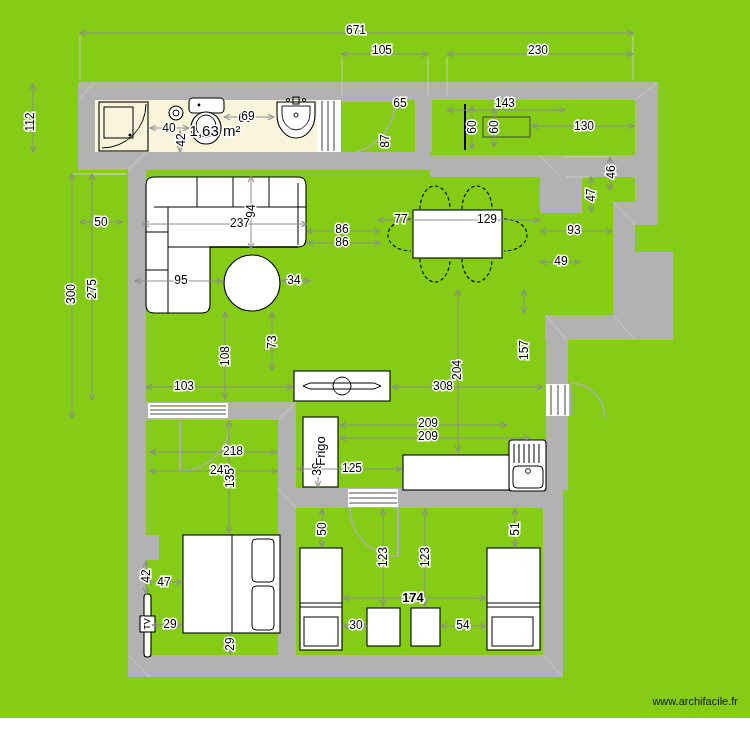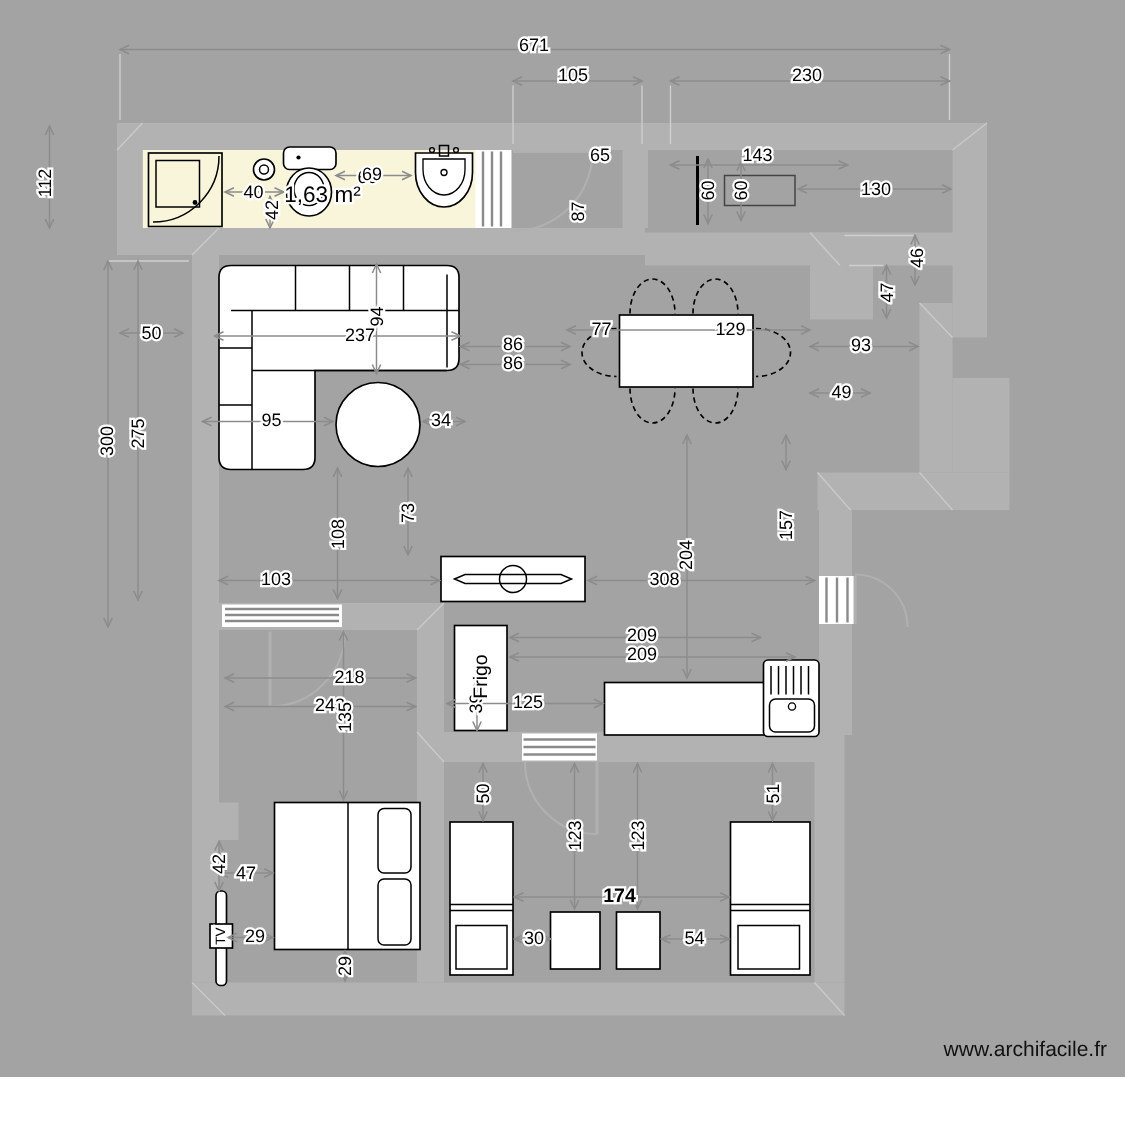--- a/index.html
+++ b/index.html
@@ -1,31 +1,31 @@
 <!DOCTYPE html>
 <html><head>
 <meta charset="utf-8">
 <style>
   html,body{margin:0;padding:0;background:#ffffff;}
-  .page{position:relative;width:750px;height:718px;background:#a3a3a3;overflow:hidden;
+  .page{position:relative;width:750px;height:718px;background:#84cc16;overflow:hidden;
         font-family:"Liberation Sans", sans-serif;}
   svg{position:absolute;left:0;top:0;}
   .wall{fill:#b2b2b2;stroke:none;}
   .seam{stroke:#c9c9c9;stroke-width:1;fill:none;}
   .furn{fill:#ffffff;stroke:#000000;stroke-width:1.1;}
   .furnline{stroke:#000000;stroke-width:1;fill:none;}
   .chair{fill:none;stroke:#000000;stroke-width:1.1;stroke-dasharray:3.5,2.5;}
   .doorarc{fill:none;stroke:#b0b0b0;stroke-width:1.4;}
   .doorleaf{stroke:#b0b0b0;stroke-width:2;fill:none;}
   .slide{stroke:#8a8a8a;stroke-width:1.6;fill:none;}
   .dim{stroke:#8c8c8c;stroke-width:1;fill:none;}
   .ext{stroke:#cfcfcf;stroke-width:0.9;fill:none;}
   .dimtext{fill:#000;font-family:"Liberation Sans",sans-serif;
            paint-order:stroke;stroke:#ffffff;stroke-width:3px;}
-  .watermark{position:absolute;right:12px;bottom:11px;font-size:14px;color:#111;
+  .watermark{position:absolute;right:12px;bottom:11px;font-size:11px;color:#111;
              font-family:"Liberation Sans",sans-serif;}
 </style>
 </head>
 <body>
 
 <div class="page">
 <svg width="750" height="750" viewBox="0 0 750 750">
   <defs>
     <marker id="arr" viewBox="0 0 10 10" refX="8.5" refY="5" markerWidth="8" markerHeight="8" orient="auto-start-reverse">
       <path d="M1,1.5 L8.5,5 L1,8.5" fill="none" stroke="#8c8c8c" stroke-width="1.3"></path>

